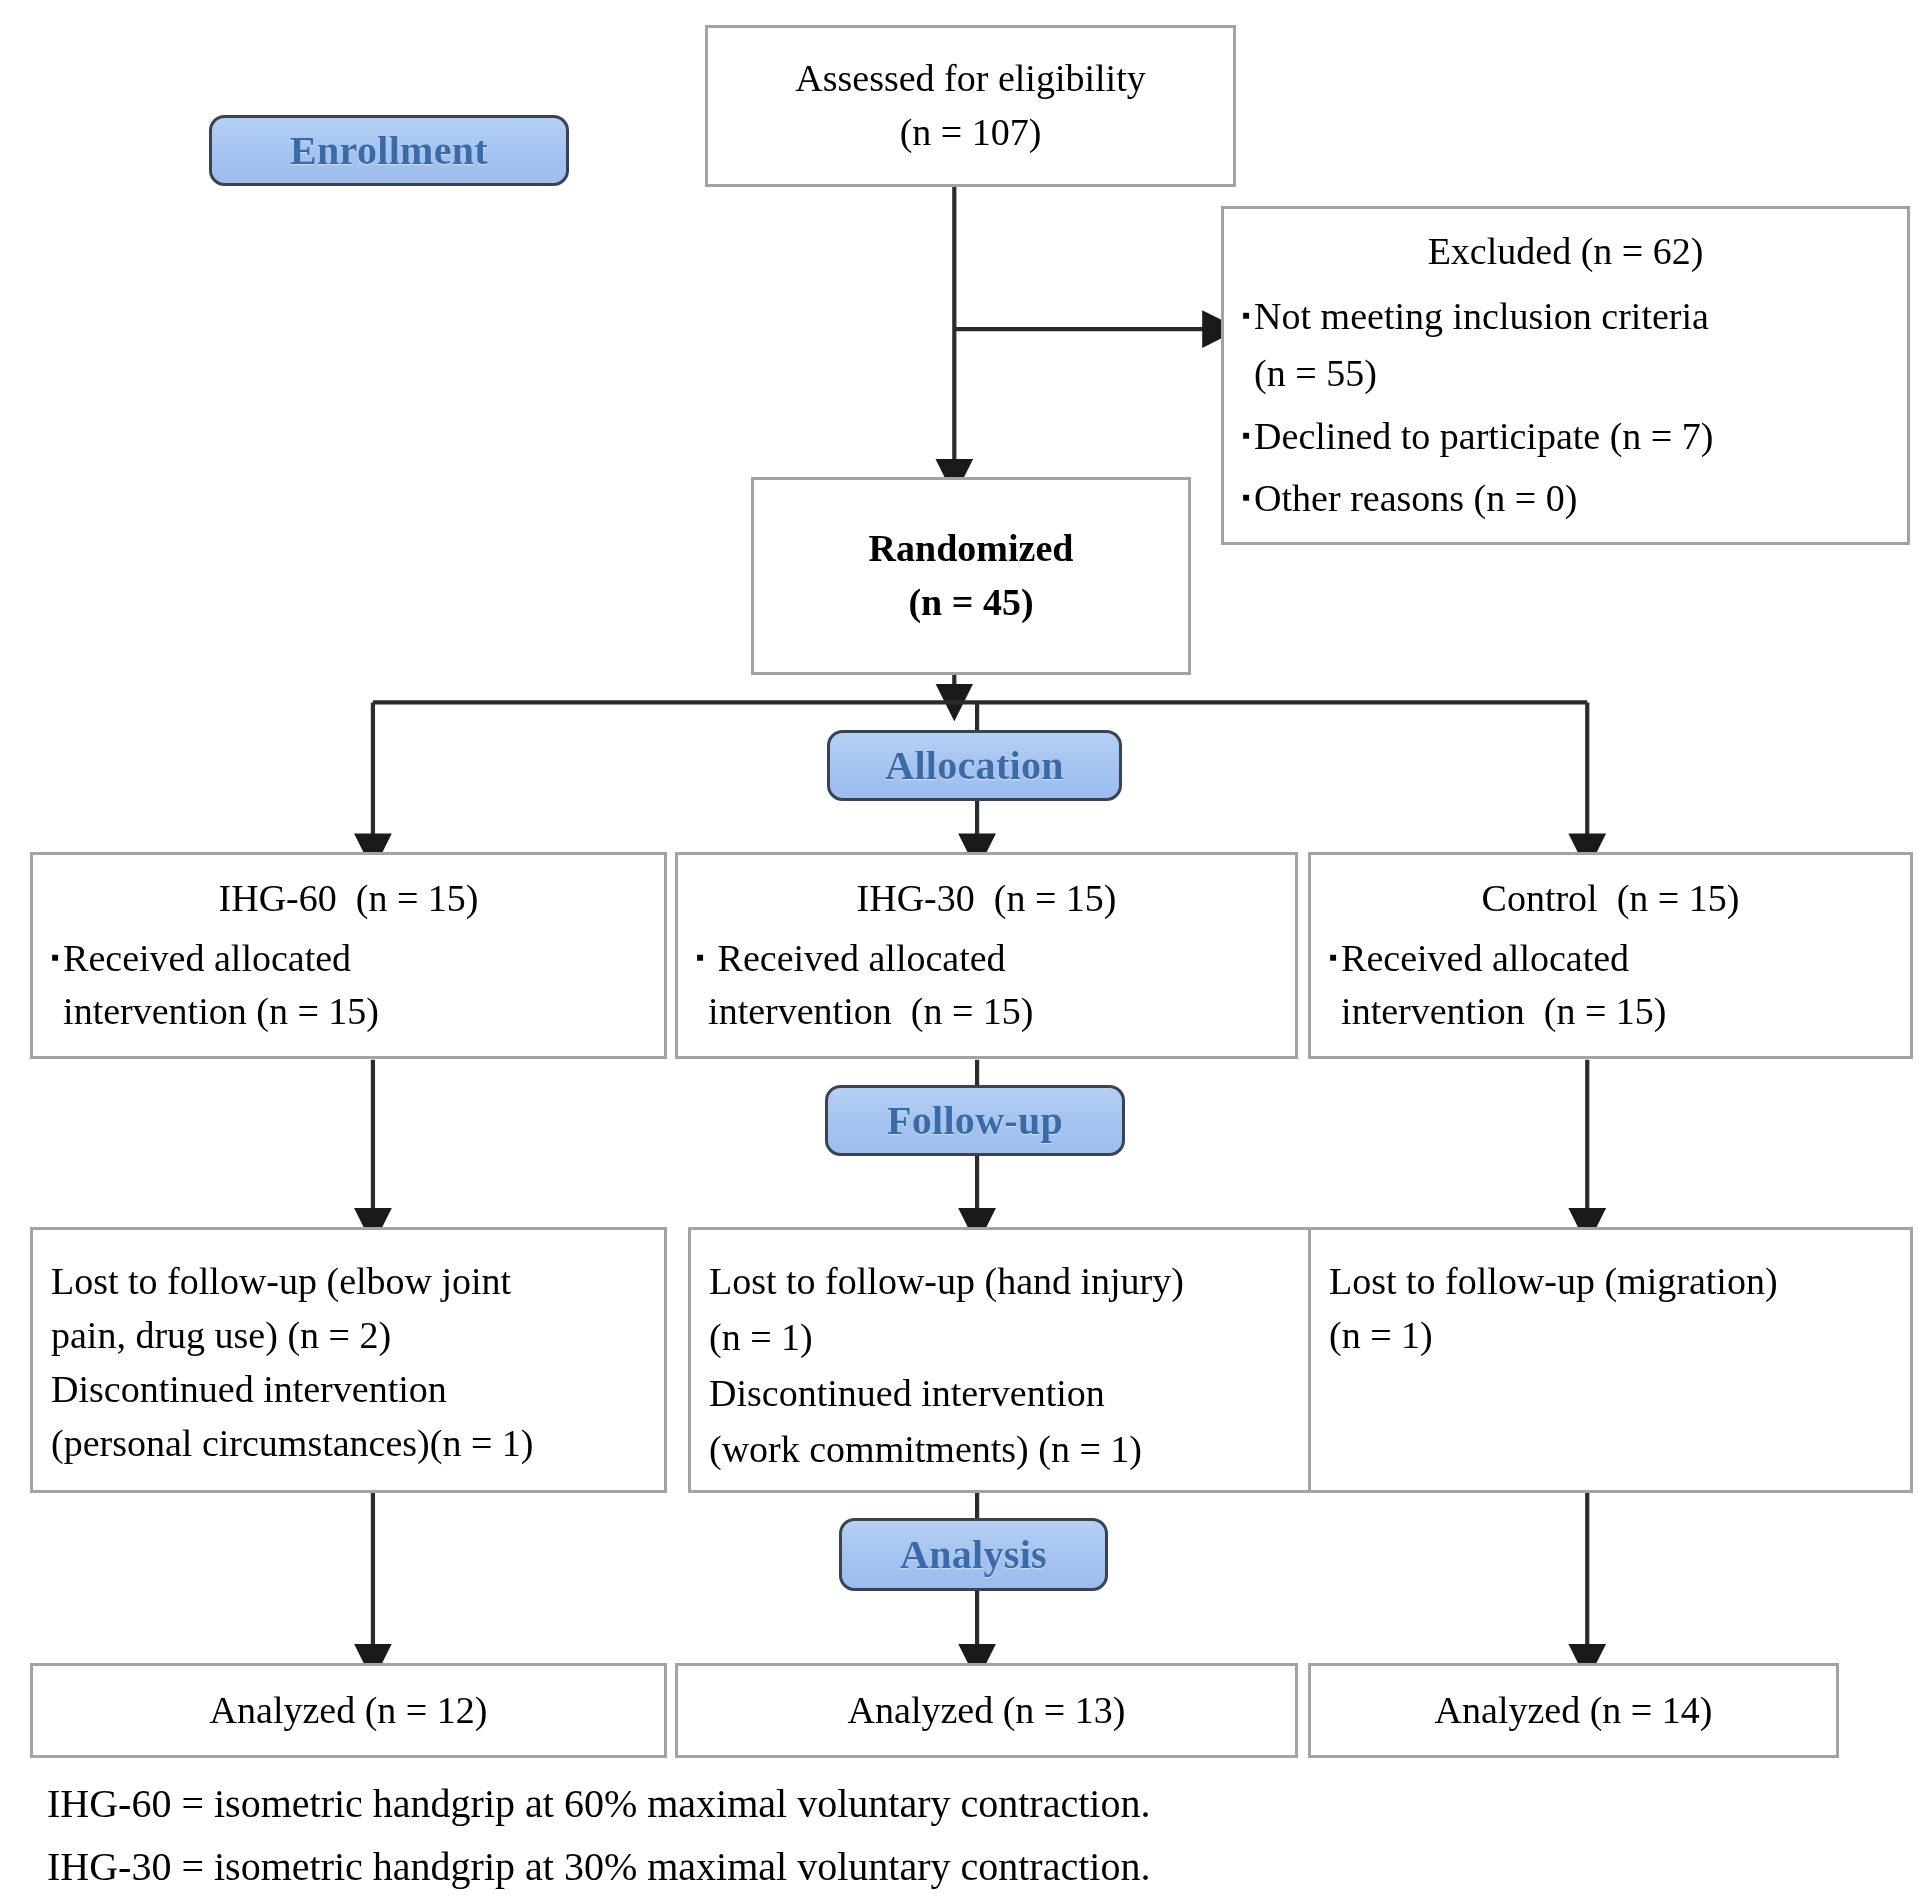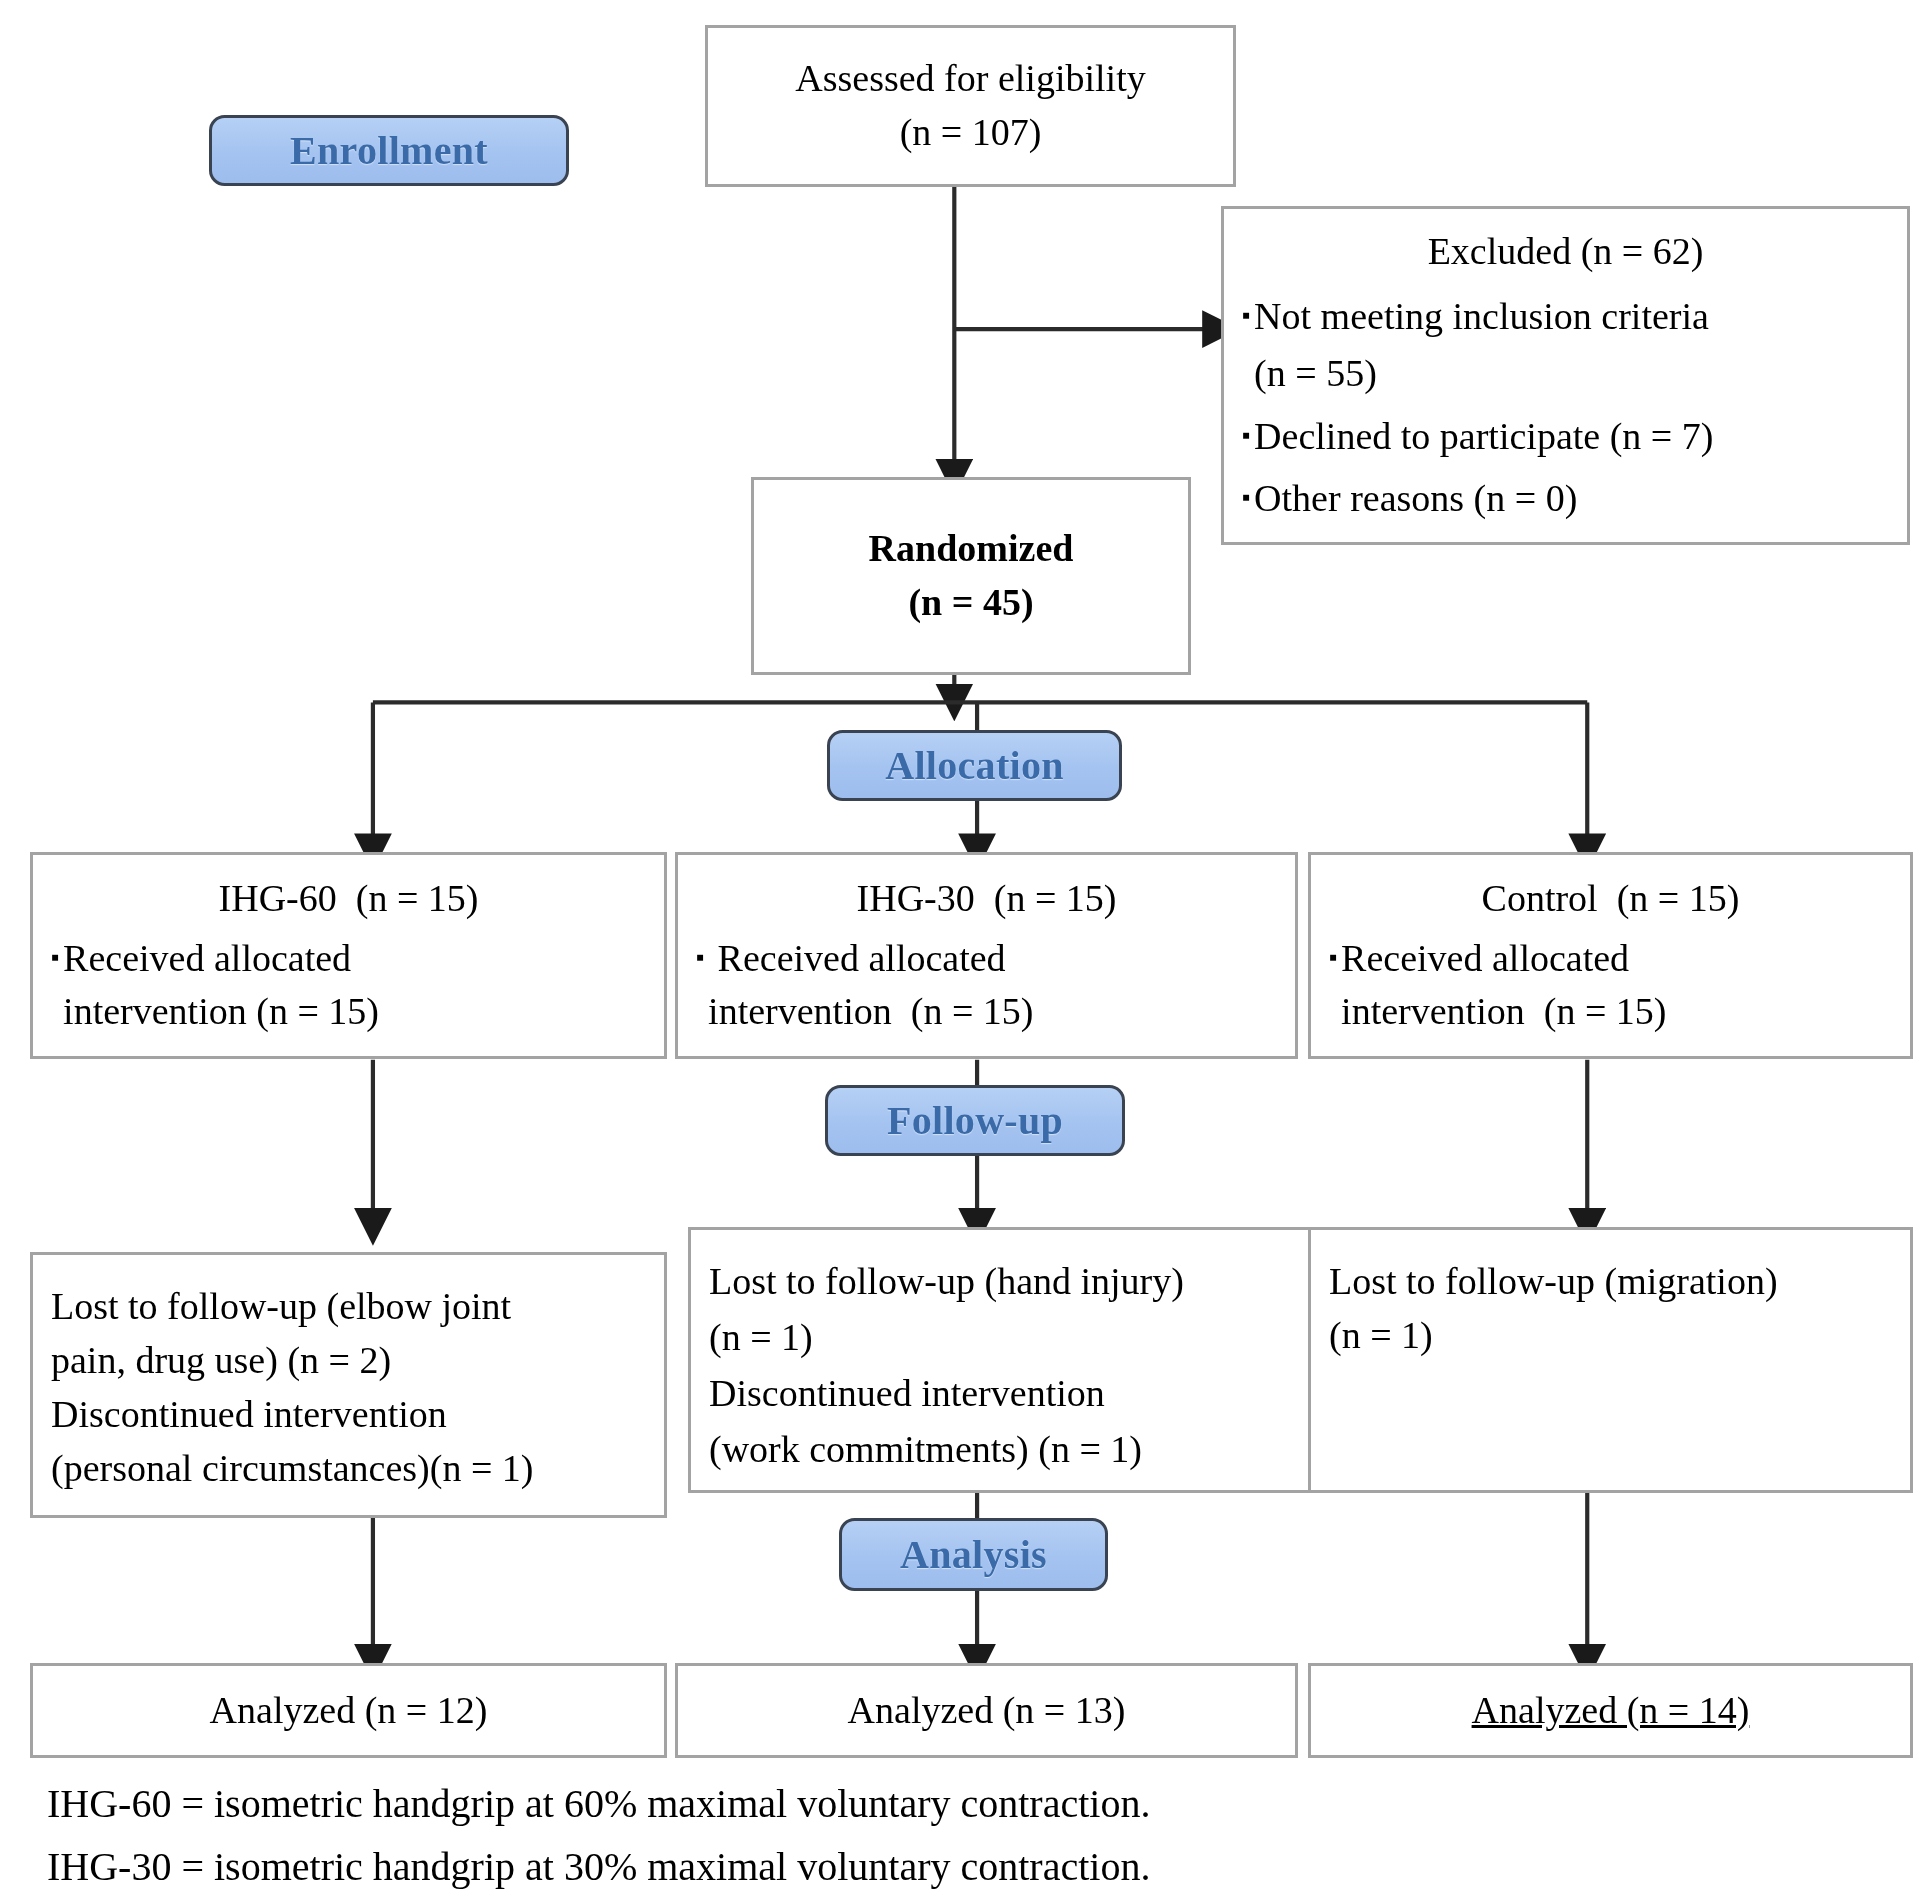--- a/index.html
+++ b/index.html
@@ -191,21 +191,21 @@
         <span class="bline" style="display:block;">Received allocated</span>
         <span class="bline" style="display:block;">intervention  (n = 15)</span>
       </span>
     </div>
   </div>
 
   <div class="pill" style="left:825px; top:1085px; width:300px; height:71px;">
     <span>Follow-up</span>
   </div>
 
-  <div class="fbox pad" style="left:30px; top:1227px; width:637px; height:266px; justify-content:flex-start; padding-top:25px;margin-top:25px;">
+  <div class="fbox pad" style="left:30px; top:1227px; width:637px; height:266px; justify-content:flex-start; padding-top:25px;">
     <div class="bline">Lost to follow-up (elbow joint</div>
     <div class="bline">pain, drug use) (n = 2)</div>
     <div class="bline">Discontinued intervention</div>
     <div class="bline">(personal circumstances)(n = 1)</div>
   </div>
 
   <div class="fbox pad" style="left:688px; top:1227px; width:623px; height:266px; justify-content:space-between; padding-top:25px;">
     <div class="bline">Lost to follow-up (hand injury)</div>
     <div class="bline">(n = 1)</div>
     <div class="bline">Discontinued intervention</div>
@@ -224,21 +224,21 @@
   </div>
 
   <div class="fbox center" style="left:30px; top:1663px; width:637px; height:95px;">
     <div class="bline ctr">Analyzed (n = 12)</div>
   </div>
 
   <div class="fbox center" style="left:675px; top:1663px; width:623px; height:95px;">
     <div class="bline ctr">Analyzed (n = 13)</div>
   </div>
 
-  <div class="fbox center" style="left:1308px; top:1663px; width:605px; height:95px;text-decoration:underline;">
+  <div class="fbox center" style="left:1308px; top:1663px; width:531px; height:95px;">
     <div class="bline ctr">Analyzed (n = 14)</div>
   </div>
 
   <div class="foot" style="left:47px; top:1779px;">IHG-60 = isometric handgrip at 60% maximal voluntary contraction.</div>
   <div class="foot" style="left:47px; top:1842px;">IHG-30 = isometric handgrip at 30% maximal voluntary contraction.</div>
 
 </div>
 
 
 </body></html>

